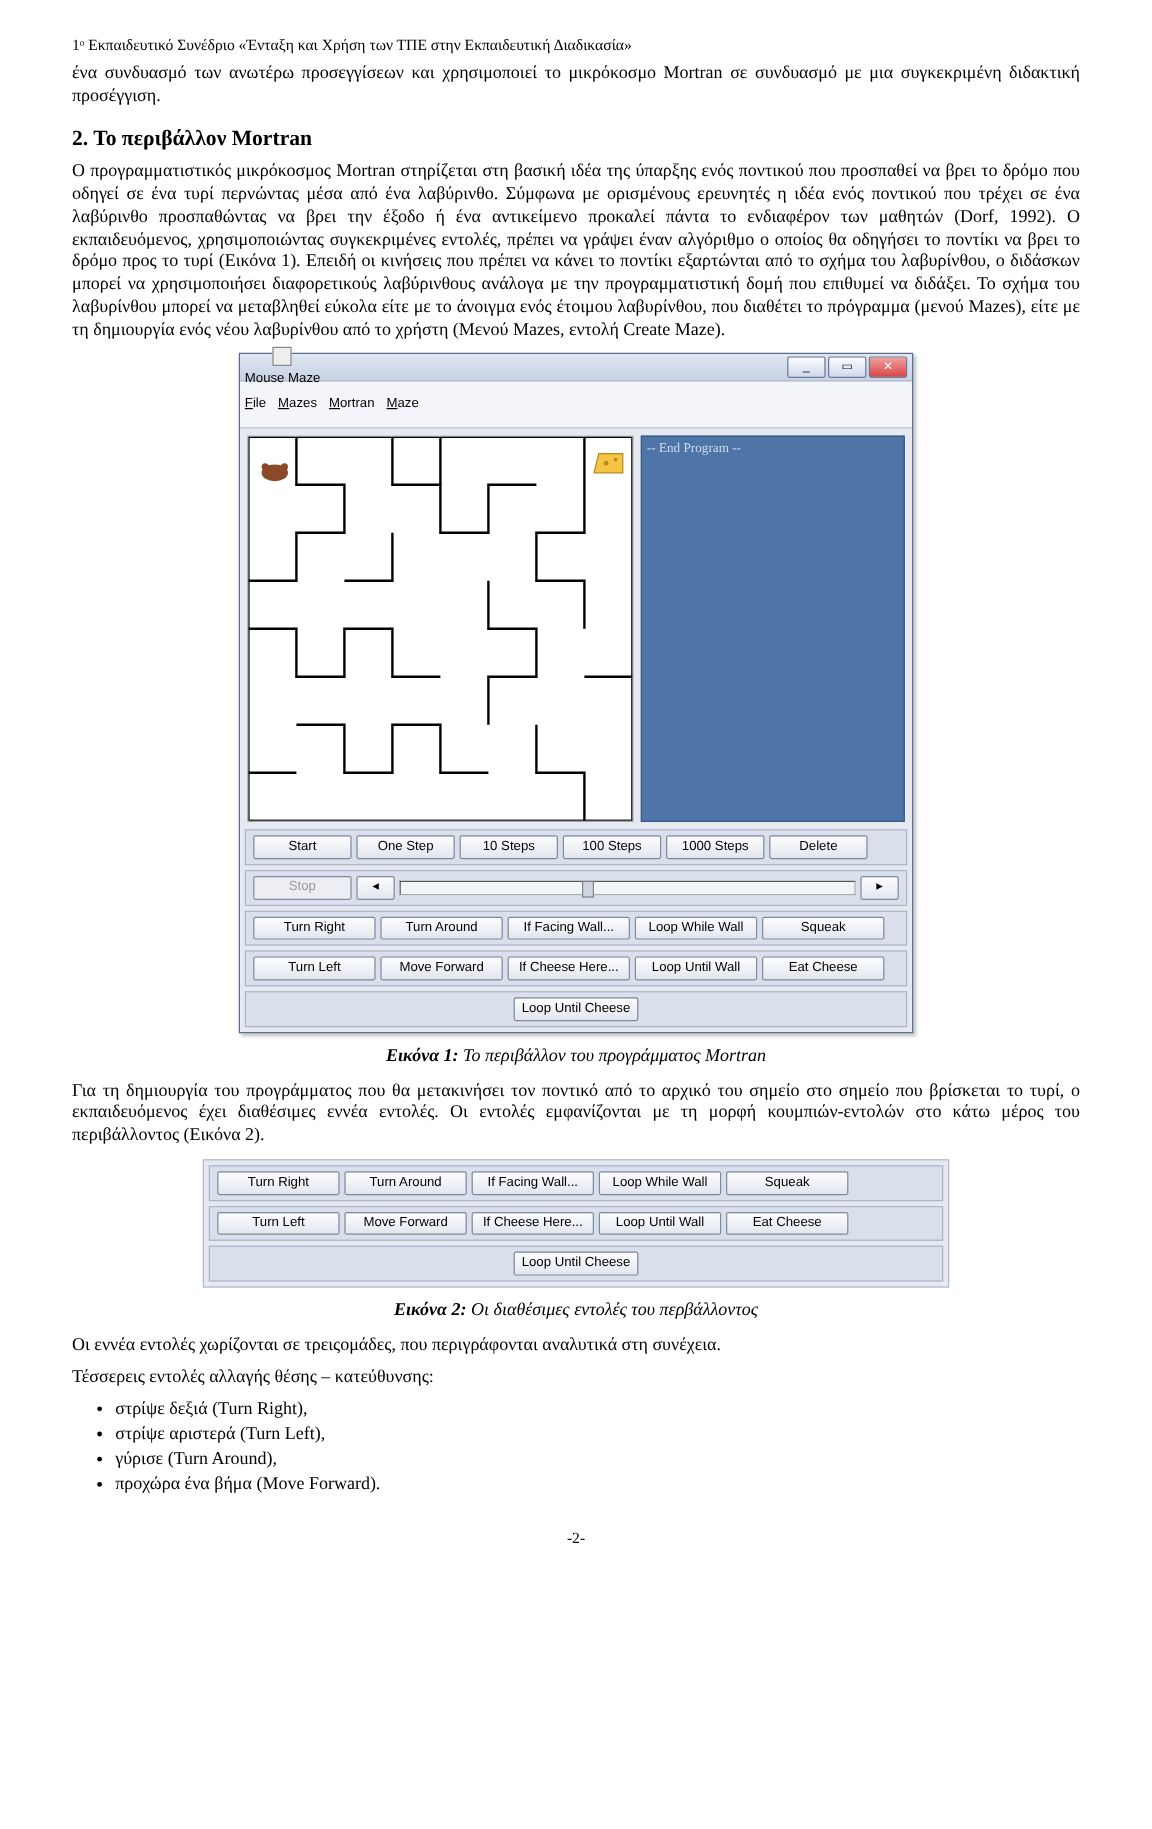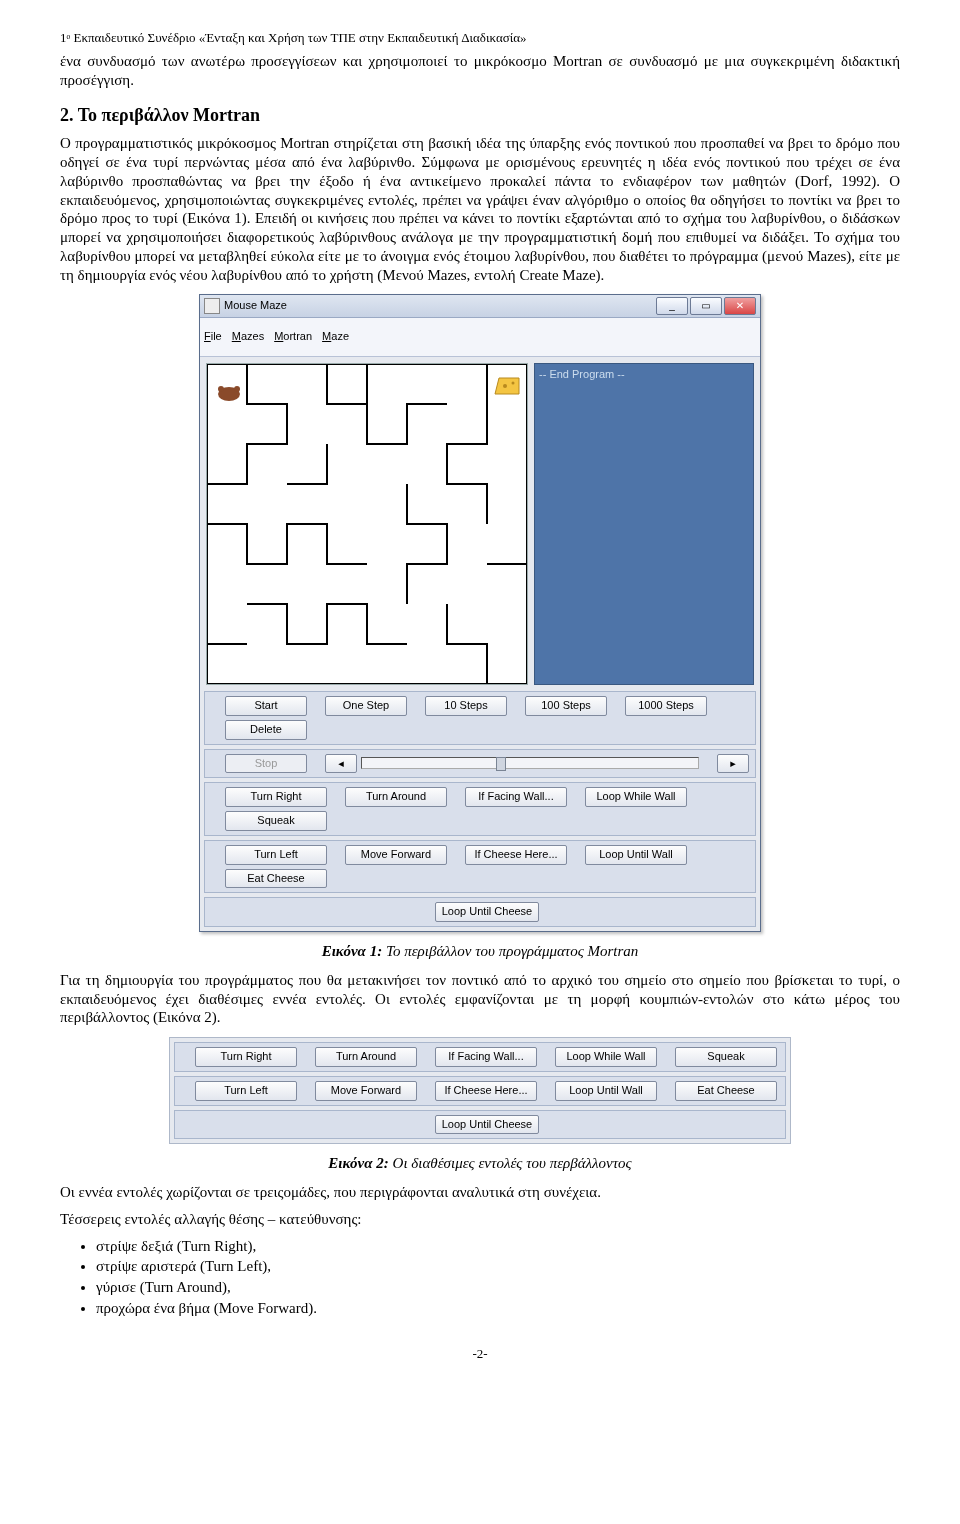--- a/index.html
+++ b/index.html
@@ -39,21 +39,21 @@
   }
   .titlebar {
     background: linear-gradient(#dfe6f1,#c7d2e4);
     height: 22px;
     display: flex;
     align-items: center;
     justify-content: space-between;
     padding: 0 4px;
     border-bottom: 1px solid #9aa9c4;
   }
-  .titlebar .title { display:flex; align-items:center; gap:4px;}
+  .titlebar .title { display:flex; align-items:center; gap:4px;flex-direction:column;}
   .win-icon {
     width:14px; height:14px; background:#eee; border:1px solid #888;
     display:inline-block;
   }
   .win-btns { display:flex; gap:2px;}
   .wbtn {
     width:30px; height:16px; border:1px solid #6c7a95;
     background:linear-gradient(#fafcff,#d0d9ea); border-radius:2px;
     display:flex; align-items:center; justify-content:center; font-size:10px;
   }
@@ -67,29 +67,28 @@
   .content-row { display:flex; }
   .maze-area {
     width: 320px; height: 320px; background:#fff; margin:6px;
     border:1px solid #9aa;
     position:relative;
   }
   .maze-svg { width:100%; height:100%; }
   .side-panel {
     flex:1; margin:6px 6px 6px 0; background:#4e74a8;
     border:1px solid #3a5880; padding:4px; color:#cde;
-    font-family: Liberation Sans, sans-serif; font-size:11px;
+    font-family: Liberation Serif, serif; font-size:11px;
   }
   .panel-row { border:1px solid #a9b6cc; background:#d9dfeb; padding:4px 6px; margin:0 4px 4px 4px; display:flex; gap:4px; flex-wrap:wrap; align-items:center;}
   .ctl {
     background:linear-gradient(#fdfdfd,#e2e6ee);
     border:1px solid #808a9e; border-radius:2px;
     min-width:68px; padding:2px 6px; text-align:center; font-size:11px;
     cursor:pointer;
-    margin-left:14px;
   }
   .ctl.disabled { color:#999; background:#eceef3; cursor:default;}
   .ctl.wide { min-width:88px;}
   .track { flex:1; height:10px; background:#f3f4f8; border:1px inset #aaa; position:relative;}
   .knob { position:absolute; top:-1px; left:40%; width:8px; height:12px; background:#cfd5e0; border:1px solid #7a8494;}
   .caption { text-align:center; font-style:normal; margin:6px 0 10px 0;}
   .caption i, .caption em { font-style:italic;}
   .caption .bold { font-weight:bold; font-style:italic;font-family:Liberation Serif, serif;}
   ul { margin:4px 0 8px 36px; padding:0;}
   ul li { margin:2px 0;}

